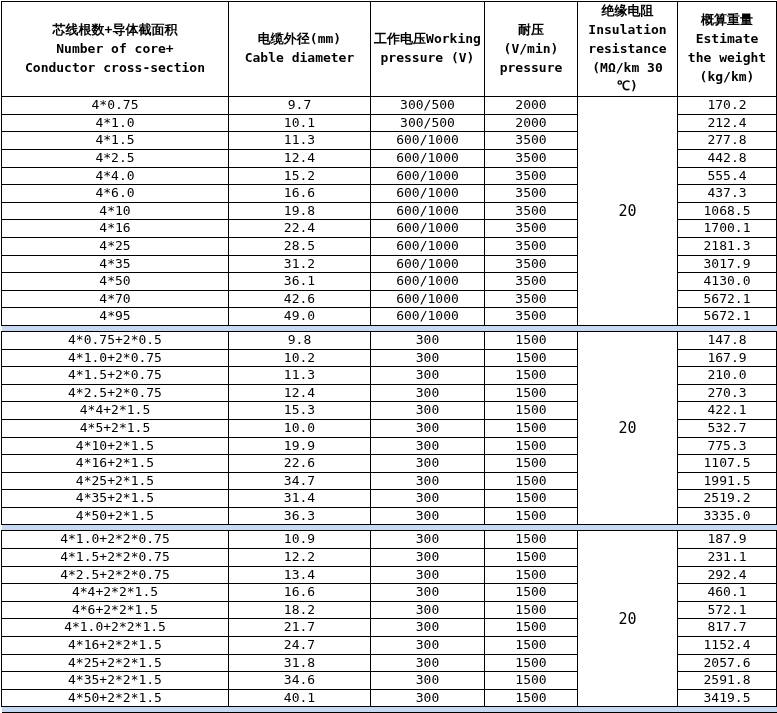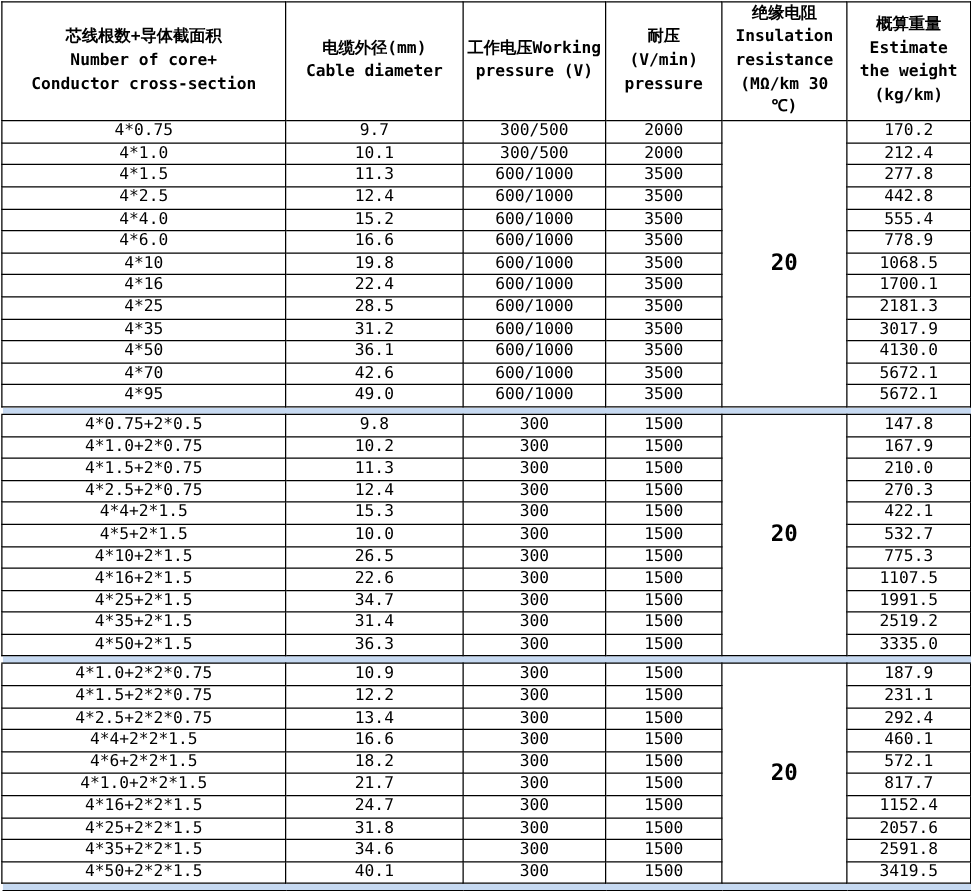--- a/index.html
+++ b/index.html
@@ -29,22 +29,21 @@
     white-space:pre-line;
     height:82px;
   }
   td{
     font-size:13px;
     height:16.6px;
     line-height:16.6px;
   }
   td.ins-cell{
     vertical-align:middle;
-    font-size:18px;
-    font-weight:bold;
+    font-size:15px;
   }
   tr.divider-row td{
     border-left:none;border-right:none;
     height:5px;line-height:5px;
     padding:0;
   }
 </style>
 </head>
 <body>
 
@@ -116,21 +115,21 @@
           <td>15.2</td>
           <td>600/1000</td>
           <td>3500</td>
           <td>555.4</td>
         </tr>
         <tr>
           <td>4*6.0</td>
           <td>16.6</td>
           <td>600/1000</td>
           <td>3500</td>
-          <td>778.9</td>
+          <td>437.3</td>
         </tr>
         <tr>
           <td>4*10</td>
           <td>19.8</td>
           <td>600/1000</td>
           <td>3500</td>
           <td>1068.5</td>
         </tr>
         <tr>
           <td>4*16</td>
@@ -215,21 +214,21 @@
         </tr>
         <tr>
           <td>4*5+2*1.5</td>
           <td>10.0</td>
           <td>300</td>
           <td>1500</td>
           <td>532.7</td>
         </tr>
         <tr>
           <td>4*10+2*1.5</td>
-          <td>26.5</td>
+          <td>19.9</td>
           <td>300</td>
           <td>1500</td>
           <td>775.3</td>
         </tr>
         <tr>
           <td>4*16+2*1.5</td>
           <td>22.6</td>
           <td>300</td>
           <td>1500</td>
           <td>1107.5</td>

